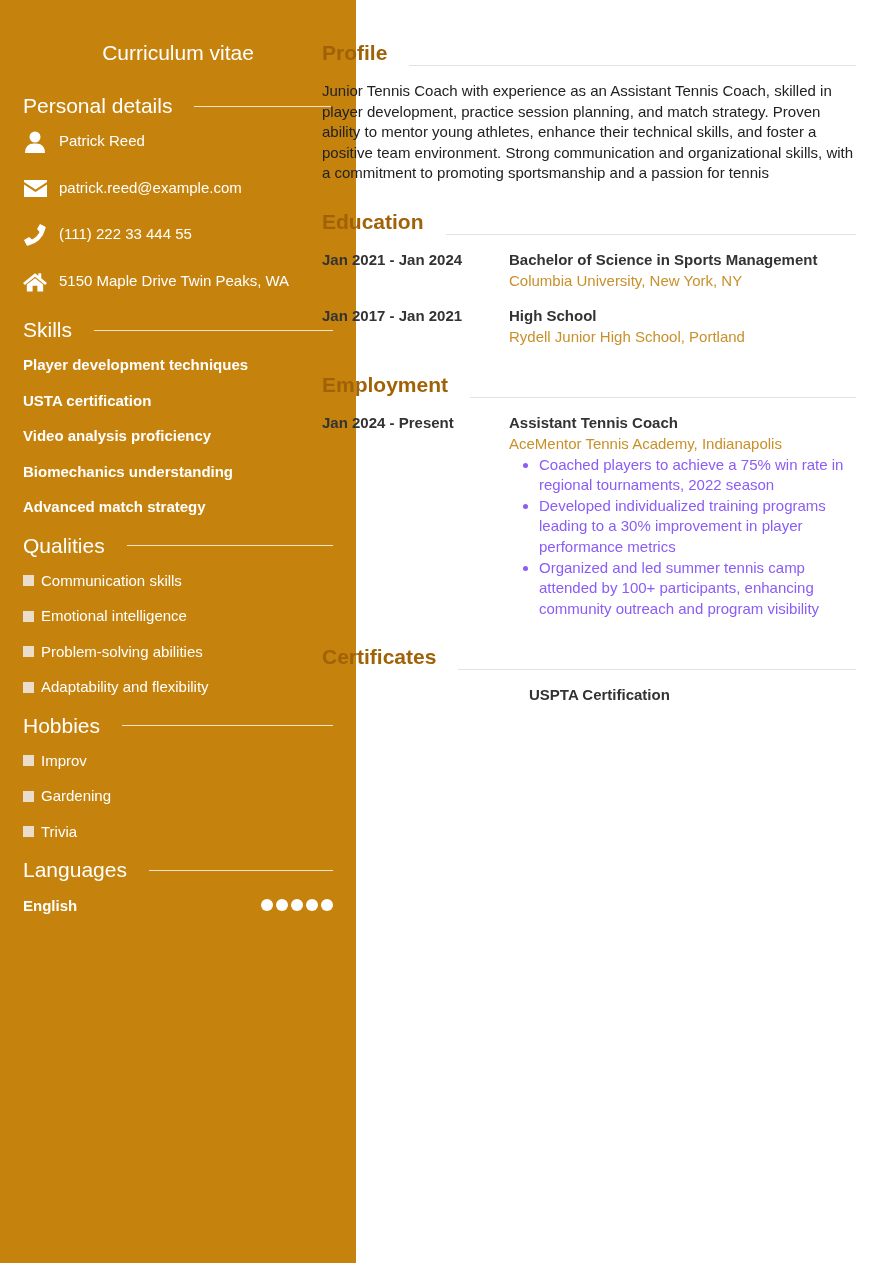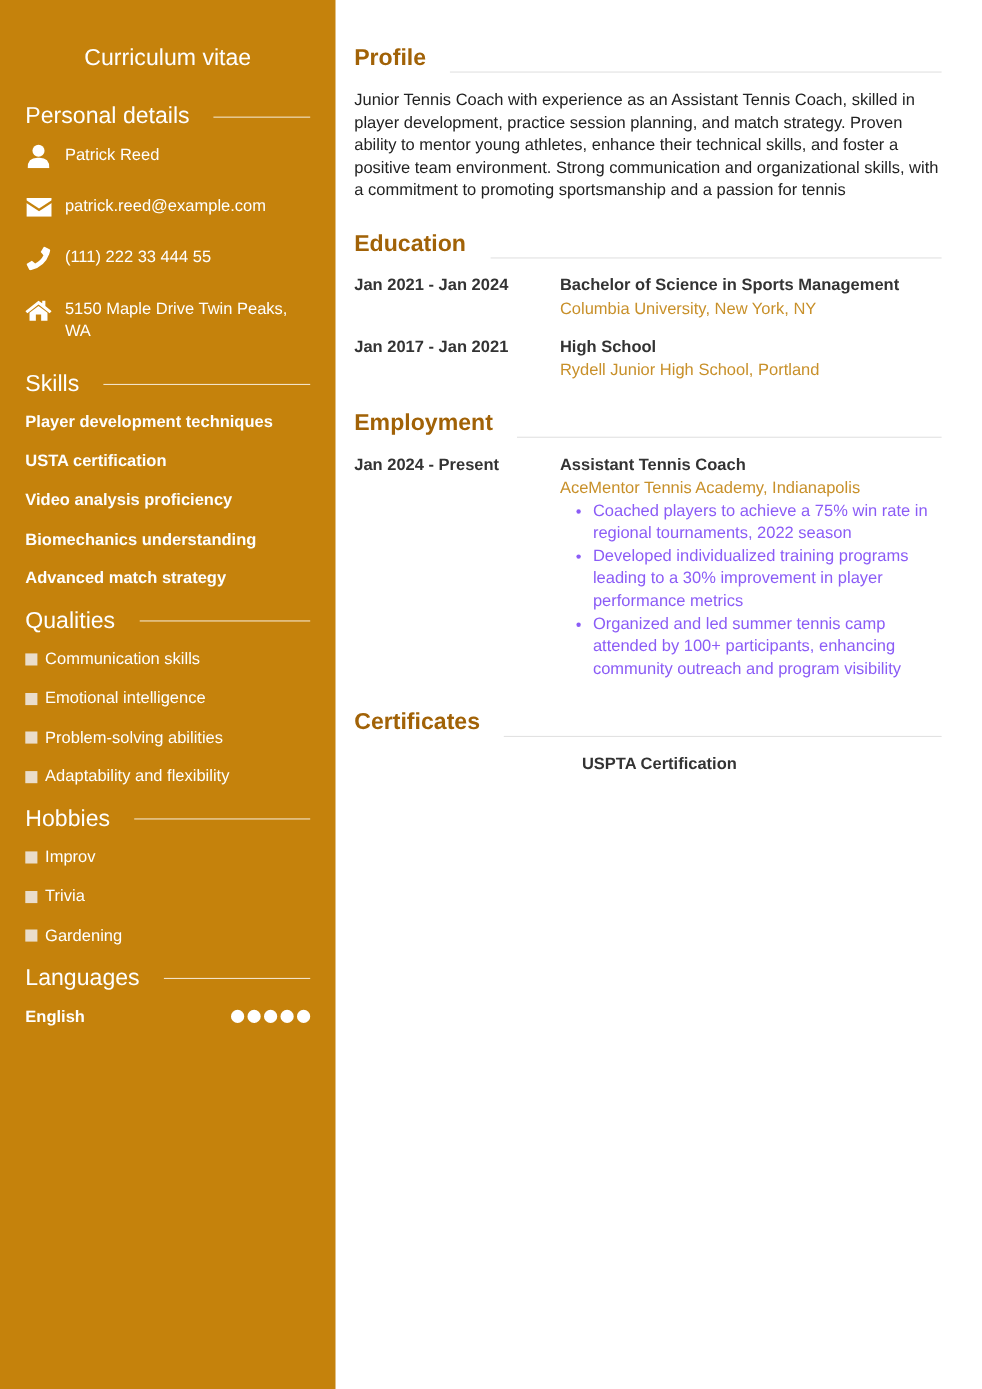--- a/index.html
+++ b/index.html
@@ -1,20 +1,20 @@
 <!DOCTYPE html>
 <html><head>
 <meta charset="utf-8">
 <style>
   * { box-sizing: border-box; margin: 0; padding: 0; }
   html, body { width: 893px; height: 1263px; background: #ffffff; overflow: hidden; }
   body { font-family: "Liberation Sans", sans-serif; position: relative; }
 
   .sidebar {
-    position: absolute; left: 0; top: 0; width: 305px; height: 1263px;
+    position: absolute; left: 0; top: 0; width: 356px; height: 1263px;
     background: #C5820C; color: #ffffff; padding: 0 23px;
   }
   .cv-title {
     text-align: center; font-size: 21px; font-weight: normal;
     margin-top: 40px; height: 26px; line-height: 26px;
   }
   .side-heading {
     display: flex; align-items: center; font-size: 21px; font-weight: normal;
     height: 26px; line-height: 26px;
   }
@@ -131,25 +131,25 @@
     <span>Hobbies</span>
     <span class="rule"></span>
   </div>
   <div class="check-list">
     <div class="check-item">
         <span class="box"></span>
         <span>Improv</span>
       </div>
     <div class="check-item">
         <span class="box"></span>
+        <span>Gardening</span>
+      </div>
+    <div class="check-item">
+        <span class="box"></span>
         <span>Trivia</span>
-      </div>
-    <div class="check-item">
-        <span class="box"></span>
-        <span>Gardening</span>
       </div>
   </div>
 
   <div class="side-heading" style="margin-top:14px;">
     <span>Languages</span>
     <span class="rule"></span>
   </div>
   <div class="lang-row">
     <span>English</span>
     <span class="dots" id="lang-dots">

